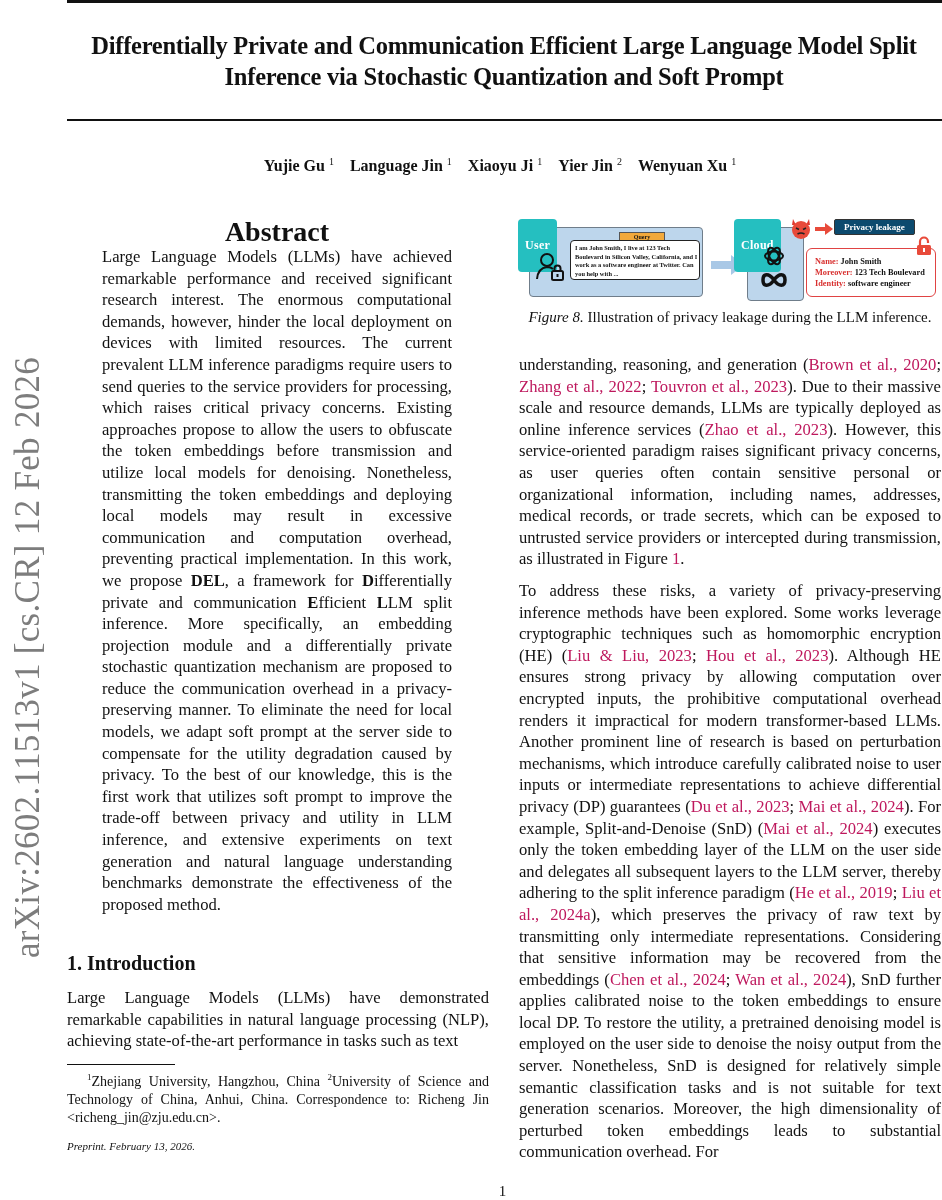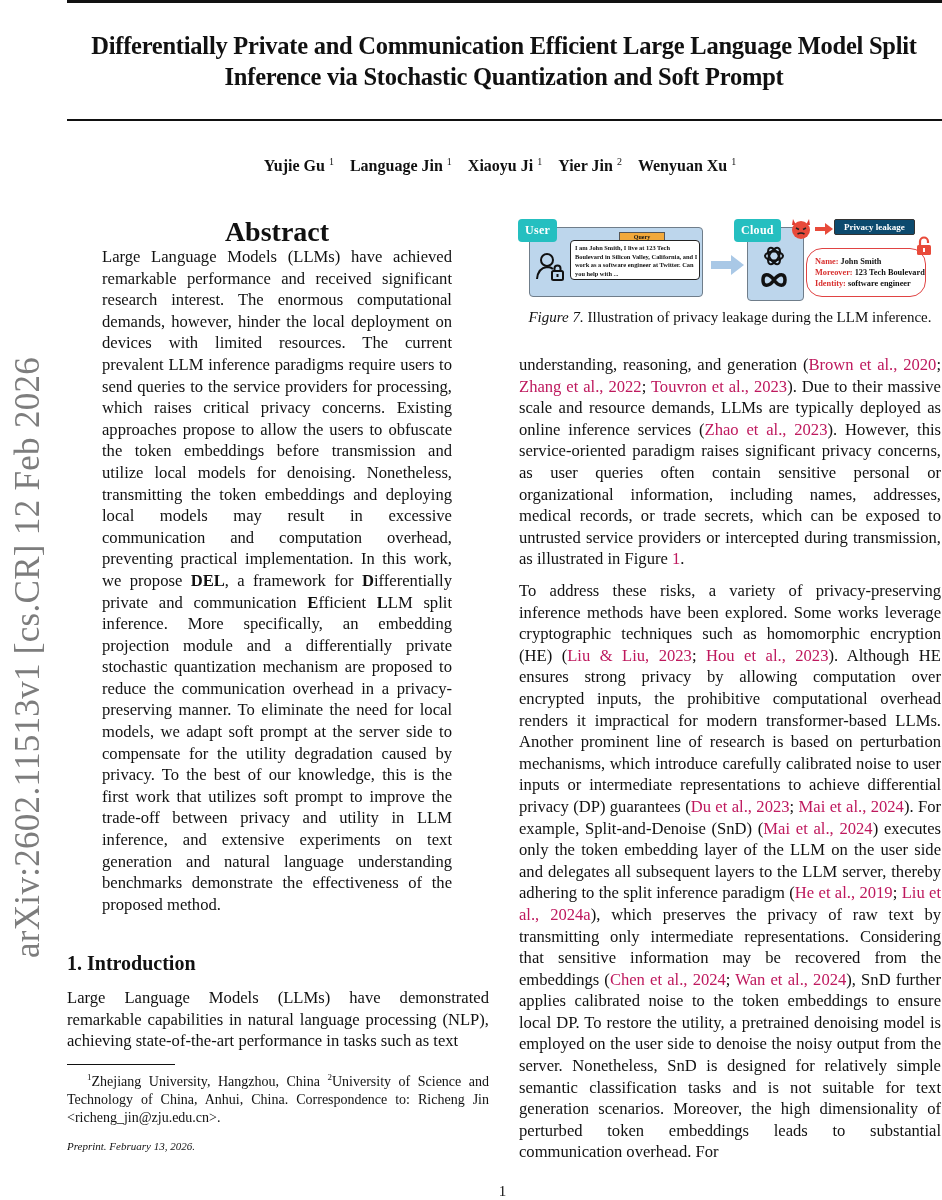--- a/index.html
+++ b/index.html
@@ -30,42 +30,42 @@
   #preprint { position: absolute; top: 1140px; left: 67px; font-size: 11px; font-style: italic; }
   #page-number { position: absolute; top: 1183px; left: 0; width: 1005px; text-align: center; font-size: 15px; }
   #right-col-1 { top: 354px; left: 519px; width: 422px; }
   #right-col-2 { top: 580px; left: 519px; width: 422px; }
   .cite { color: #be185d; }
   b { font-weight: bold; }
 
   
   #figure { position: absolute; top: 216px; left: 518px; width: 424px; height: 84px; font-family: "Liberation Serif", serif; }
   .tag { position: absolute; background: #25bfc0; color: #fff; font-size: 12px; font-weight: bold;
-         border-radius: 4px; padding: 4px 7px; letter-spacing: 0.3px; }
+         border-radius: 4px; padding: 19px 7px; letter-spacing: 0.3px; }
   #user-box { position: absolute; left: 11px; top: 11px; width: 172px; height: 68px; background: #bdd6ec;
               border: 1.5px solid #6f7d8a; border-radius: 4px; }
   #user-tag { left: 0; top: 3px; }
   #query-tag { position: absolute; left: 101px; top: 16px; width: 44px; height: 8px; background: #f2a93b;
                border: 1px solid #555; font-size: 6px; line-height: 8px; text-align: center; font-weight: bold; }
   #query-box { position: absolute; left: 52px; top: 24px; width: 130px; height: 40px; background: #fff;
                border: 1.5px solid #222; border-radius: 4px; font-size: 6.4px; line-height: 8.6px; font-weight: bold;
                padding: 3px 0 0 4px; box-sizing: border-box; }
   #user-icon { position: absolute; left: 18px; top: 36px; }
   #arrow-right { position: absolute; left: 193px; top: 38px; }
   #cloud-box { position: absolute; left: 229px; top: 11px; width: 55px; height: 72px; background: #bdd6ec;
                border: 1.5px solid #6f7d8a; border-radius: 4px; }
   #cloud-tag { left: 216px; top: 3px; }
   #openai-icon { position: absolute; left: 244px; top: 28px; }
   #meta-icon { position: absolute; left: 241px; top: 55px; }
   #devil-icon { position: absolute; left: 271px; top: 1px; }
   #red-arrow { position: absolute; left: 297px; top: 7px; }
   #leak-tag { position: absolute; left: 316px; top: 3px; background: #0c4a6e; color: #fff; font-size: 9px;
               font-weight: bold; padding: 2px 9px; border: 1px solid #333; border-radius: 2px; }
-  #leak-box { position: absolute; left: 288px; top: 32px; width: 120px; height: 49px; border: 1.5px solid #e04343;
-              border-radius: 16px; background: #fff; font-size: 8.3px; line-height: 11px; font-weight: bold;
+  #leak-box { position: absolute; left: 288px; top: 32px; width: 130px; height: 49px; border: 1.5px solid #e04343;
+              border-radius: 6px; background: #fff; font-size: 8.3px; line-height: 11px; font-weight: bold;
               padding: 7px 0 0 8px; box-sizing: border-box; }
   #leak-box .k { color: #d8302f; }
   #leak-lock { position: absolute; left: 398px; top: 20px; }
   #figure-caption { position: absolute; top: 309px; left: 519px; width: 422px; text-align: center; font-size: 15px; }
   #figure-caption i { font-style: italic; }
 </style>
 </head>
 <body>
 
 <div class="rule" id="top-rule"></div>
@@ -137,19 +137,19 @@
     <div><span class="k">Name:</span><span> John Smith</span></div>
     <div><span class="k">Moreover:</span><span> 123 Tech Boulevard</span></div>
     <div><span class="k">Identity:</span><span> software engineer</span></div>
   </div>
   <svg id="leak-lock" width="16" height="20" viewBox="0 0 16 20">
     <path d="M4 9 V5.5 a4 4 0 0 1 8 0 V7" fill="none" stroke="#e84a3a" stroke-width="2.2"></path>
     <rect x="1" y="9" width="14" height="10" rx="1.5" fill="#e84a3a"></rect>
     <rect x="7" y="12" width="2" height="4" fill="#fff"></rect>
   </svg>
 </div>
-<div id="figure-caption"><i>Figure 7.</i><span> Illustration of privacy leakage during the LLM inference.</span></div>
+<div id="figure-caption"><i>Figure 8.</i><span> Illustration of privacy leakage during the LLM inference.</span></div>
 
 <div class="col" id="right-col-1"><span>understanding, reasoning, and generation (</span><a class="cite">Brown et al., 2020</a><span>; </span><a class="cite">Zhang et al., 2022</a><span>; </span><a class="cite">Touvron et al., 2023</a><span>). Due to their massive scale and resource demands, LLMs are typically deployed as online inference services (</span><a class="cite">Zhao et al., 2023</a><span>). However, this service-oriented paradigm raises significant privacy concerns, as user queries often contain sensitive personal or organizational information, including names, addresses, medical records, or trade secrets, which can be exposed to untrusted service providers or intercepted during transmission, as illustrated in Figure </span><a class="cite">1</a><span>.</span></div>
 
 <div class="col" id="right-col-2"><span>To address these risks, a variety of privacy-preserving inference methods have been explored. Some works leverage cryptographic techniques such as homomorphic encryption (HE) (</span><a class="cite">Liu &amp; Liu, 2023</a><span>; </span><a class="cite">Hou et al., 2023</a><span>).  Although HE ensures strong privacy by allowing computation over encrypted inputs, the prohibitive computational overhead renders it impractical for modern transformer-based LLMs. Another prominent line of research is based on perturbation mechanisms, which introduce carefully calibrated noise to user inputs or intermediate representations to achieve differential privacy (DP) guarantees (</span><a class="cite">Du et al., 2023</a><span>; </span><a class="cite">Mai et al., 2024</a><span>). For example, Split-and-Denoise (SnD) (</span><a class="cite">Mai et al., 2024</a><span>) executes only the token embedding layer of the LLM on the user side and delegates all subsequent layers to the LLM server, thereby adhering to the split inference paradigm (</span><a class="cite">He et al., 2019</a><span>; </span><a class="cite">Liu et al., 2024a</a><span>), which preserves the privacy of raw text by transmitting only intermediate representations. Considering that sensitive information may be recovered from the embeddings (</span><a class="cite">Chen et al., 2024</a><span>; </span><a class="cite">Wan et al., 2024</a><span>), SnD further applies calibrated noise to the token embeddings to ensure local DP. To restore the utility, a pretrained denoising model is employed on the user side to denoise the noisy output from the server.  Nonetheless, SnD is designed for relatively simple semantic classification tasks and is not suitable for text generation scenarios. Moreover, the high dimensionality of perturbed token embeddings leads to substantial communication overhead. For</span></div>
 
 <div id="page-number">1</div>
 
 </body></html>

